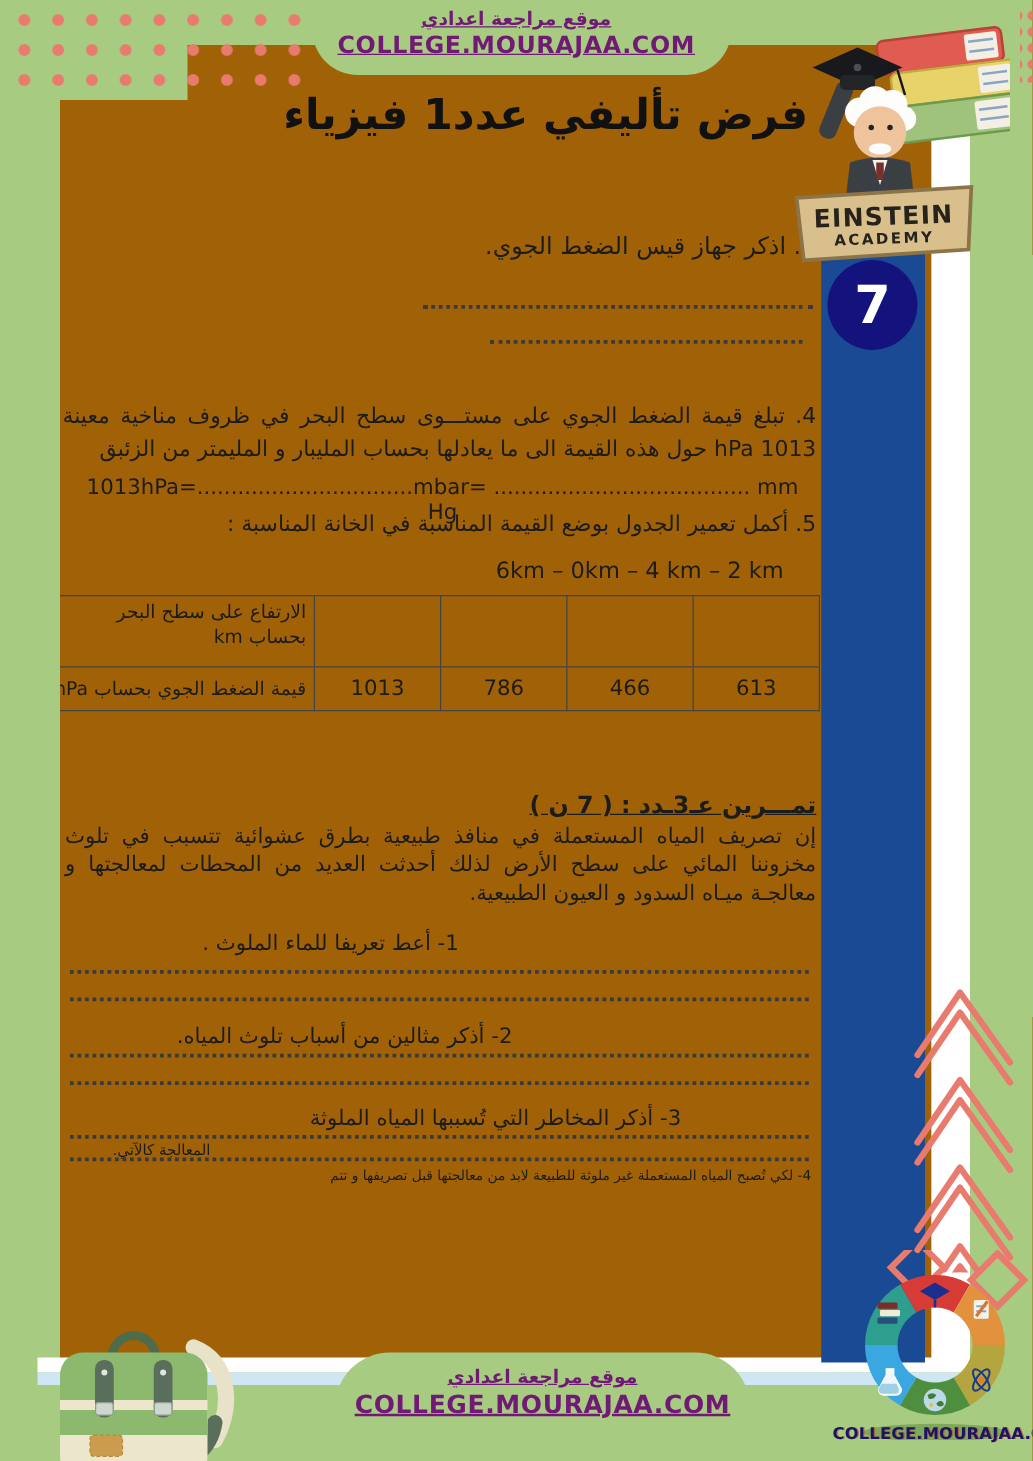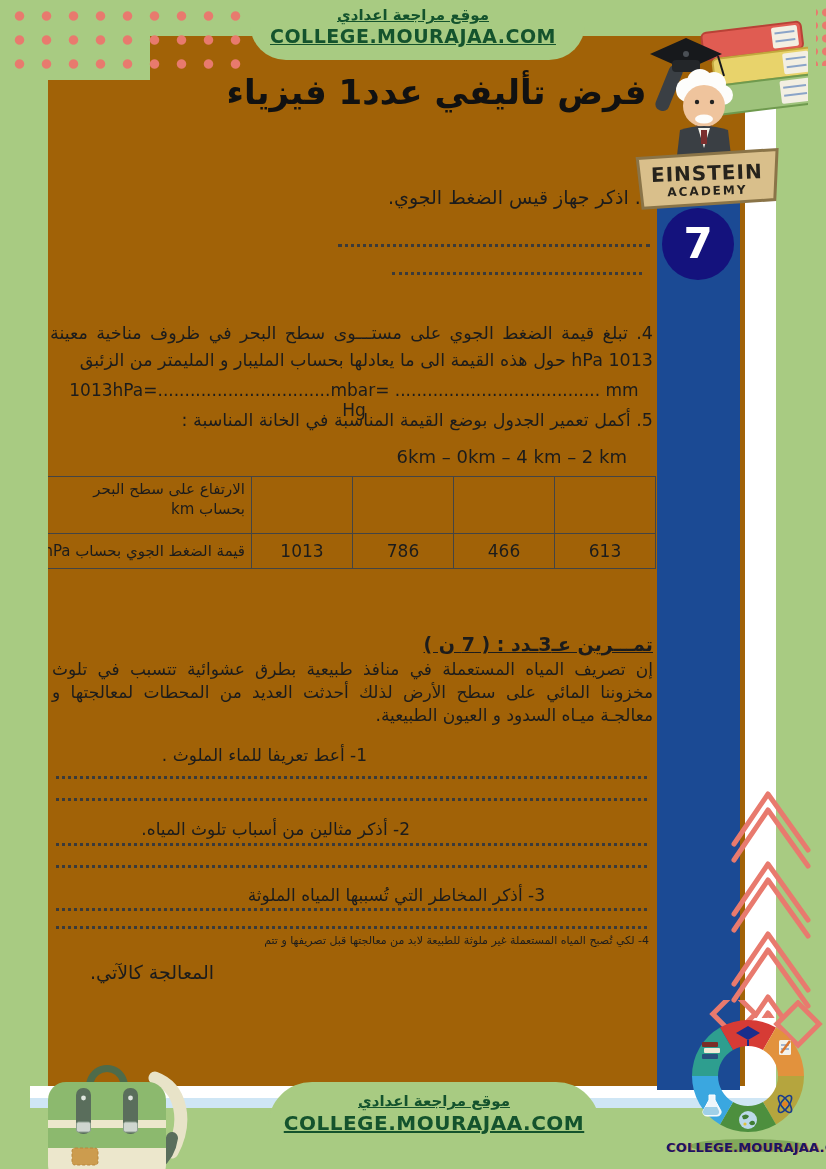--- a/index.html
+++ b/index.html
@@ -25,21 +25,21 @@
     background-image:radial-gradient(circle,#e87a6e 3.5px,rgba(0,0,0,0) 4.5px);
     background-size:12px 13px;background-position:4px 2px;}
   #chevrons{left:730px;top:782px;z-index:35;}
   #einstein{left:628px;top:2px;width:180px;height:210px;z-index:40;}
   #college-logo{left:682px;top:1000px;width:144px;height:152px;z-index:45;}
   #logo-caption{left:666px;top:1140px;width:160px;text-align:center;z-index:46;
     font-size:13px;font-weight:bold;color:#1b1464;letter-spacing:.2px;
     text-shadow:1px 0 0 rgba(200,45,40,.55);}
   #backpack{left:20px;top:1036px;width:170px;height:133px;z-index:45;}
   
-  .site-text{left:0;width:826px;text-align:center;color:#14532d;font-weight:bold;z-index:27;}
+  .site-text{left:0;width:826px;text-align:center;color:#701a75;font-weight:bold;z-index:27;}
   #hdr1{top:6px;font-size:15px;text-decoration:underline;}
   #hdr2{top:25px;font-size:19px;text-decoration:underline;letter-spacing:.5px;}
   #ftr1{top:1092px;font-size:15px;text-decoration:underline;}
   #ftr2{top:1111px;font-size:20px;text-decoration:underline;letter-spacing:.5px;}
   #ftr1,#ftr2{left:268px;width:332px;}
   
   #doc .blk{position:absolute;}
   #title{top:36px;left:170px;right:90px;text-align:center;font-size:34px;font-weight:bold;color:#111;}
   #q3{top:150px;right:92px;font-size:19px;}
   .dots{position:absolute;height:0;border-bottom:3px dotted #3a3a3a;}
@@ -54,21 +54,21 @@
   #ptable .num{width:88px;text-align:center;font-size:17px;direction:ltr;}
   #ptable .lbl{width:210px;font-size:15px;line-height:20px;text-align:right;}
   #ptable tr.r1 td{height:52px;vertical-align:top;}
   #ptable tr.r2 td{height:30px;margin-top:31px;}
   #ex-title{top:597px;right:92px;font-size:19px;font-weight:bold;text-decoration:underline;}
   #ex-intro{top:622px;right:92px;left:4px;font-size:17px;line-height:23px;text-align:justify;}
   #exq1{top:709px;right:378px;font-size:17px;white-space:nowrap;}
   #exq2{top:783px;right:335px;font-size:17px;white-space:nowrap;}
   #exq3{top:849px;right:200px;font-size:17px;white-space:nowrap;}
   #exq4a{top:898px;right:96px;font-size:11px;white-space:nowrap;overflow:visible;}
-  #exq4b{top:925px;left:42px;font-size:19px;}
+  #exq4b{top:877px;left:42px;font-size:12px;}
   .ansfull{left:8px;right:98px;}
   #a1{top:740px;} #a2{top:762px;} #a3{top:807px;} #a4{top:829px;}
   #a5{top:872px;} #a6{top:890px;}
 </style>
 </head>
 <body>
 
 <div class="abs" id="white-right"></div>
 <div class="abs" id="white-bottom"></div>
 <div class="abs" id="blue-bottom-stripe"></div>

